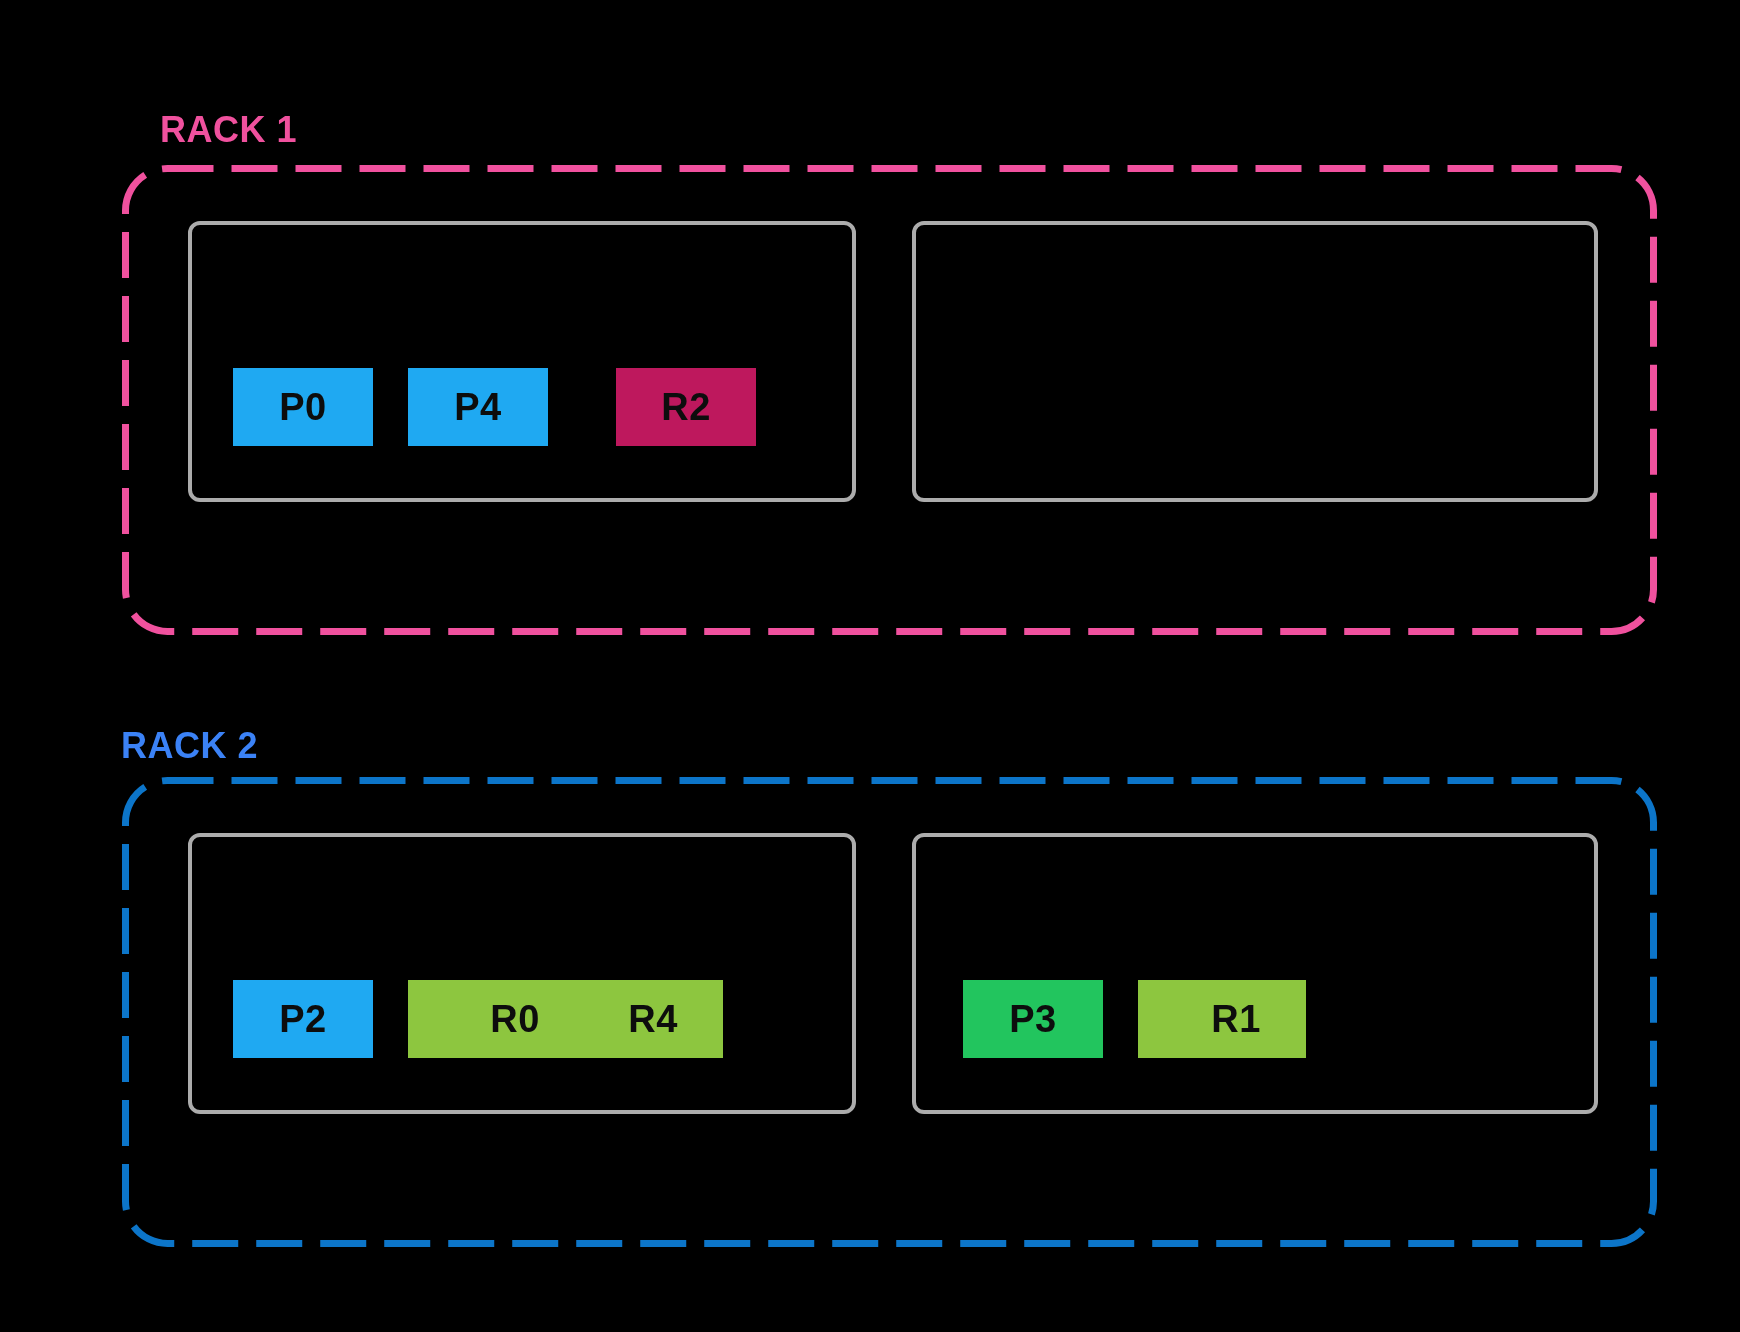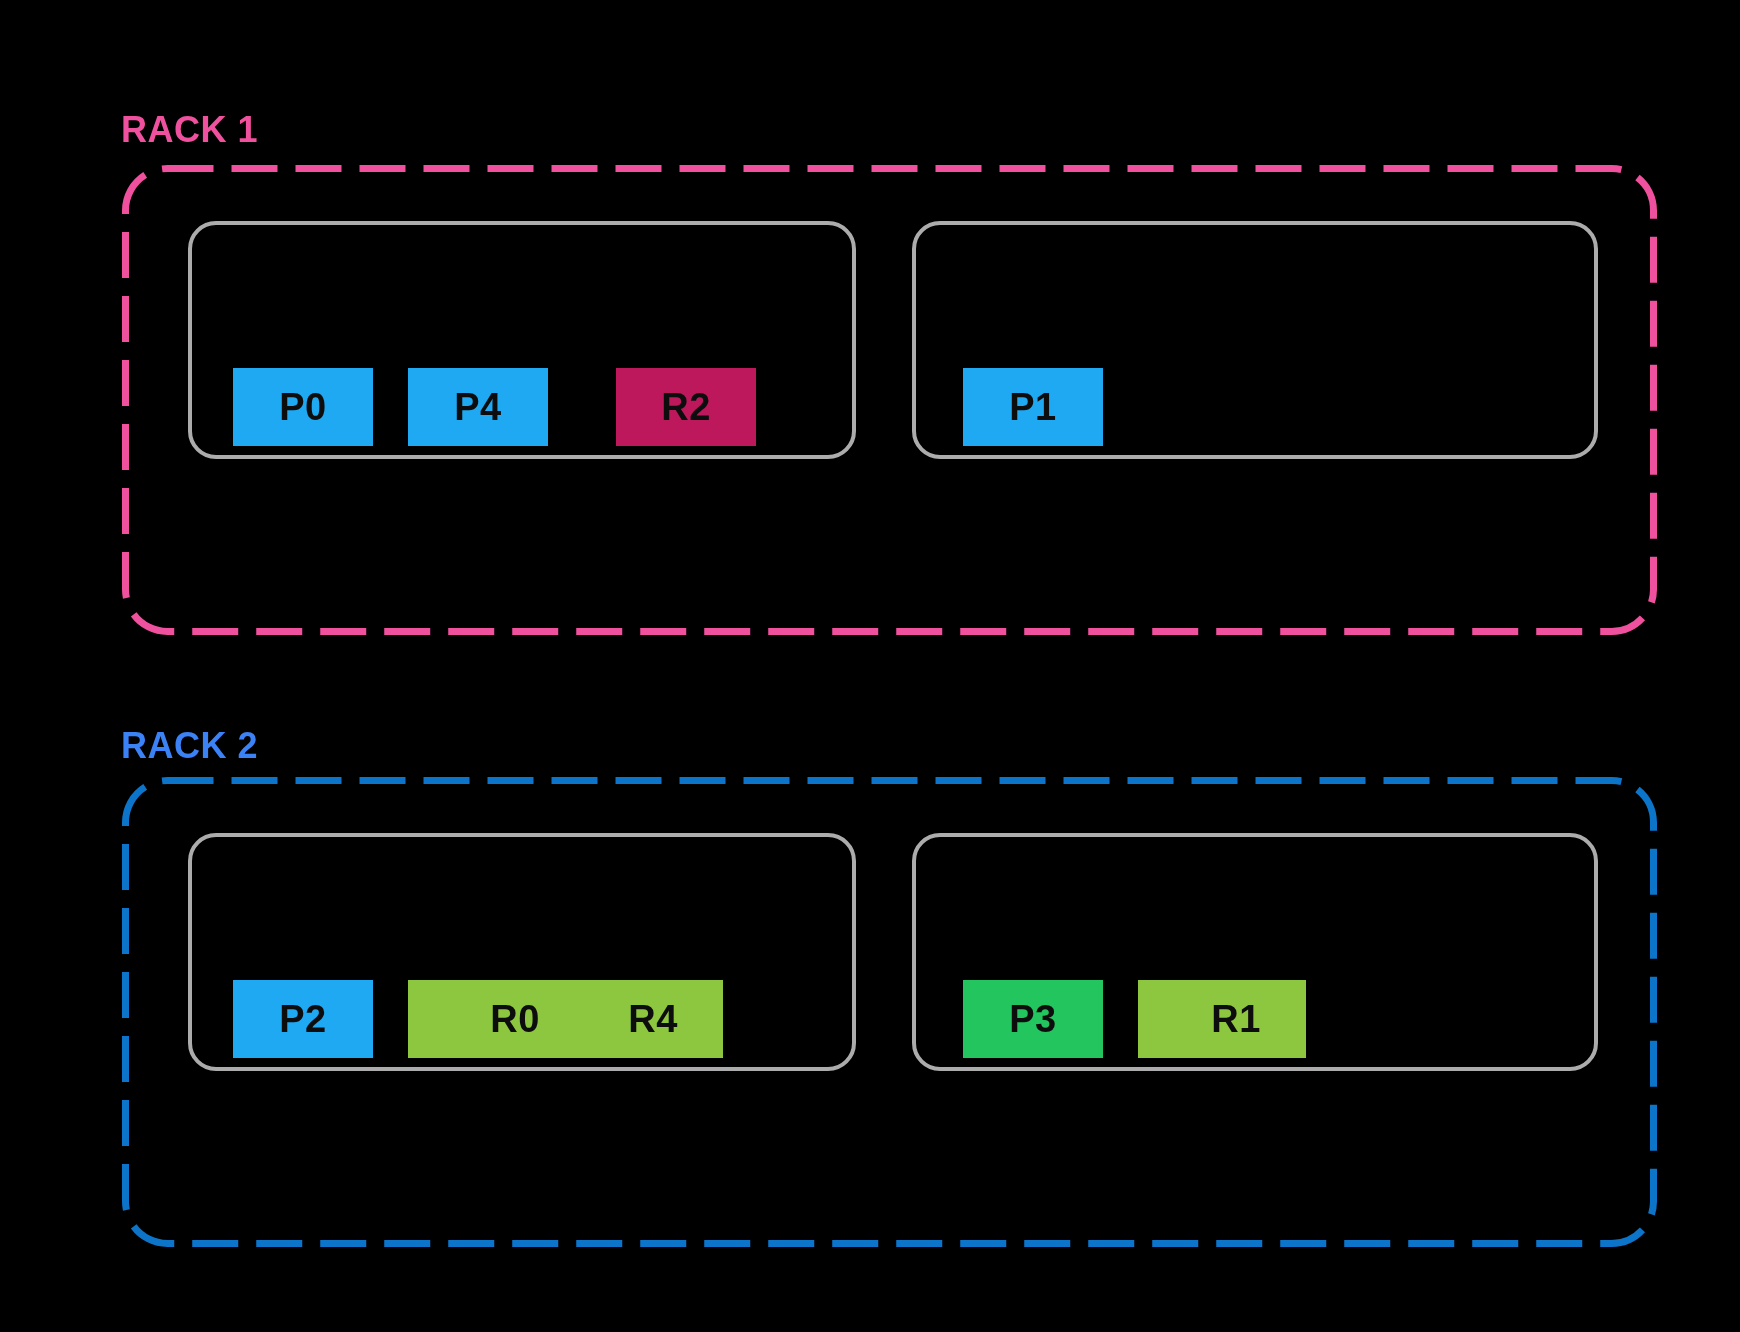--- a/index.html
+++ b/index.html
@@ -16,38 +16,38 @@
   }
   .rack-label {
     position: absolute;
     left: 121px;
     font-size: 36px;
     font-weight: 700;
     letter-spacing: 0.5px;
     line-height: 40px;
     white-space: nowrap;
   }
-  .rack-label--1 { top: 80px; }
+  .rack-label--1 { top: 80px; margin-left: 39px; }
   .rack-label--2 { top: 696px; }
 
   .rack-border {
     position: absolute;
     left: 122px;
     width: 1535px;
     height: 470px;
     display: block;
   }
   .rack-border--1 { top: 165px; }
   .rack-border--2 { top: 777px; }
 
   .host {
     position: absolute;
-    height: 238px;
+    height: 281px;
     border: 4px solid #ACACAC;
-    border-radius: 28px;
+    border-radius: 12px;
     box-sizing: border-box;
     background: transparent;
   }
   .host--left  { left: 188px; width: 668px; }
   .host--right { left: 912px; width: 686px; }
   .host--rack1 { top: 221px; }
   .host--rack2 { top: 833px; }
 
   .slot {
     position: absolute;
@@ -82,21 +82,20 @@
       <rect x="3.5" y="3.5" width="1528" height="463" rx="42" ry="42" fill="none" stroke-width="7" stroke-dasharray="46 18" stroke="#F0519E"></rect>
     </svg>
 
     <div class="host host--left host--rack1" style="border-color: rgb(172, 172, 172);">
       <div class="slot slot--c1" style="background: rgb(31, 169, 242);">P0</div>
       <div class="slot slot--c2" style="background: rgb(31, 169, 242);">P4</div>
       <div class="slot slot--c3" style="background: #be185d; margin-left: 33px;">R2</div>
     </div>
 
     <div class="host host--right host--rack1" style="border-color: rgb(172, 172, 172);">
-      <div class="slot slot--rc1" style="background: rgb(31, 169, 242);">P1</div>
     </div>
   </section>
 
   <section>
     <h2 class="rack-label rack-label--2" style="color: #3b82f6;">RACK 2</h2>
 
     <svg class="rack-border rack-border--2" viewBox="0 0 1535 470" width="1535" height="470">
       <rect x="3.5" y="3.5" width="1528" height="463" rx="42" ry="42" fill="none" stroke-width="7" stroke-dasharray="46 18" stroke="#0C75C9"></rect>
     </svg>
 

